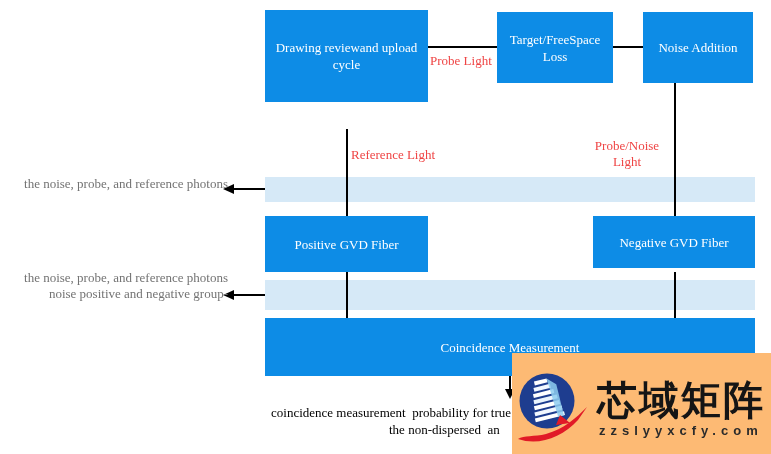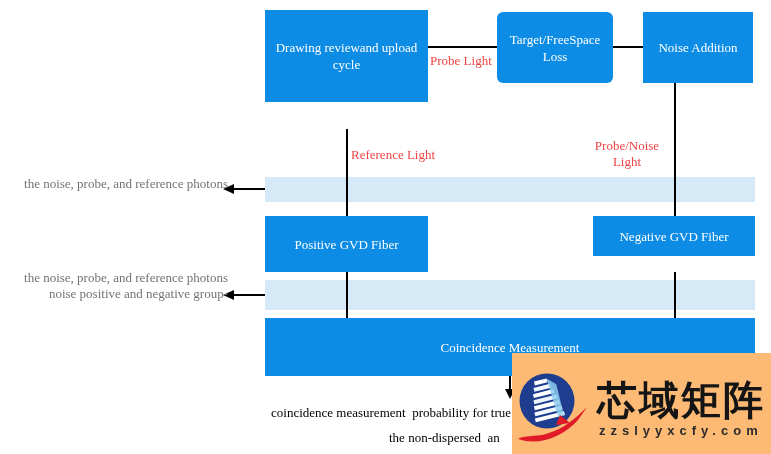--- a/index.html
+++ b/index.html
@@ -44,30 +44,30 @@
   <div class="arrowhead-left" style="left:223px;top:184px;"></div>
   <div class="hline" style="left:233px;top:294px;width:32px;"></div>
   <div class="arrowhead-left" style="left:223px;top:290px;"></div>
 
   <div class="vline" style="left:509px;top:376px;height:15px;"></div>
   <div class="arrowhead-down" style="left:505px;top:389px;"></div>
 
   <div class="box" style="left:265px;top:10px;width:163px;height:92px;">
     <span>Drawing reviewand upload cycle</span>
   </div>
-  <div class="box" style="left:497px;top:12px;width:116px;height:71px;border-radius:6px;">
+  <div class="box" style="left:497px;top:12px;width:116px;height:71px;">
     <span>Target/FreeSpace Loss</span>
   </div>
   <div class="box" style="left:643px;top:12px;width:110px;height:71px;">
     <span>Noise Addition</span>
   </div>
   <div class="box" style="left:265px;top:216px;width:163px;height:56px;">
     <span>Positive GVD Fiber</span>
   </div>
-  <div class="box" style="left:593px;top:216px;width:162px;height:40px;">
+  <div class="box" style="left:593px;top:216px;width:162px;height:52px;">
     <span>Negative GVD Fiber</span>
   </div>
   <div class="box" style="left:265px;top:318px;width:490px;height:58px;">
     <span>Coincidence Measurement</span>
   </div>
 
   <div class="lbl" style="left:430px;top:53px;width:66px;">Probe Light</div>
   <div class="lbl" style="left:351px;top:147px;white-space:nowrap;">Reference Light</div>
   <div class="lbl center" style="left:593px;top:138px;width:68px;line-height:16px;">
     <div>Probe/Noise</div>
@@ -76,21 +76,21 @@
 
   <div class="annot" style="left:2px;top:176px;width:226px;">
     <div>the noise, probe, and reference photons</div>
   </div>
   <div class="annot" style="left:2px;top:270px;width:226px;">
     <div>the noise, probe, and reference photons</div>
     <div>noise positive and negative group-</div>
   </div>
 
   <div class="caption-line" style="left:271px;top:405px;">coincidence measurement  probability for true</div>
-  <div class="caption-line" style="left:389px;top:422px;margin-top:8px;">the non-dispersed  an</div>
+  <div class="caption-line" style="left:389px;top:422px;">the non-dispersed  an</div>
 
   <div id="watermark">
     <svg id="wm-logo" width="80" height="76" viewBox="0 0 80 76">
       <circle cx="33" cy="30" r="27.5" fill="#1e3d8f"></circle>
       <g transform="rotate(-14 33 30)">
         <rect x="25" y="8" width="13" height="4" fill="#ffffff"></rect>
         <rect x="23" y="14" width="17" height="4" fill="#f2f8ff"></rect>
         <rect x="21" y="20" width="21" height="4" fill="#ffffff"></rect>
         <rect x="20" y="26" width="24" height="4" fill="#eaf4fd"></rect>
         <rect x="19" y="32" width="26" height="4" fill="#ffffff"></rect>

